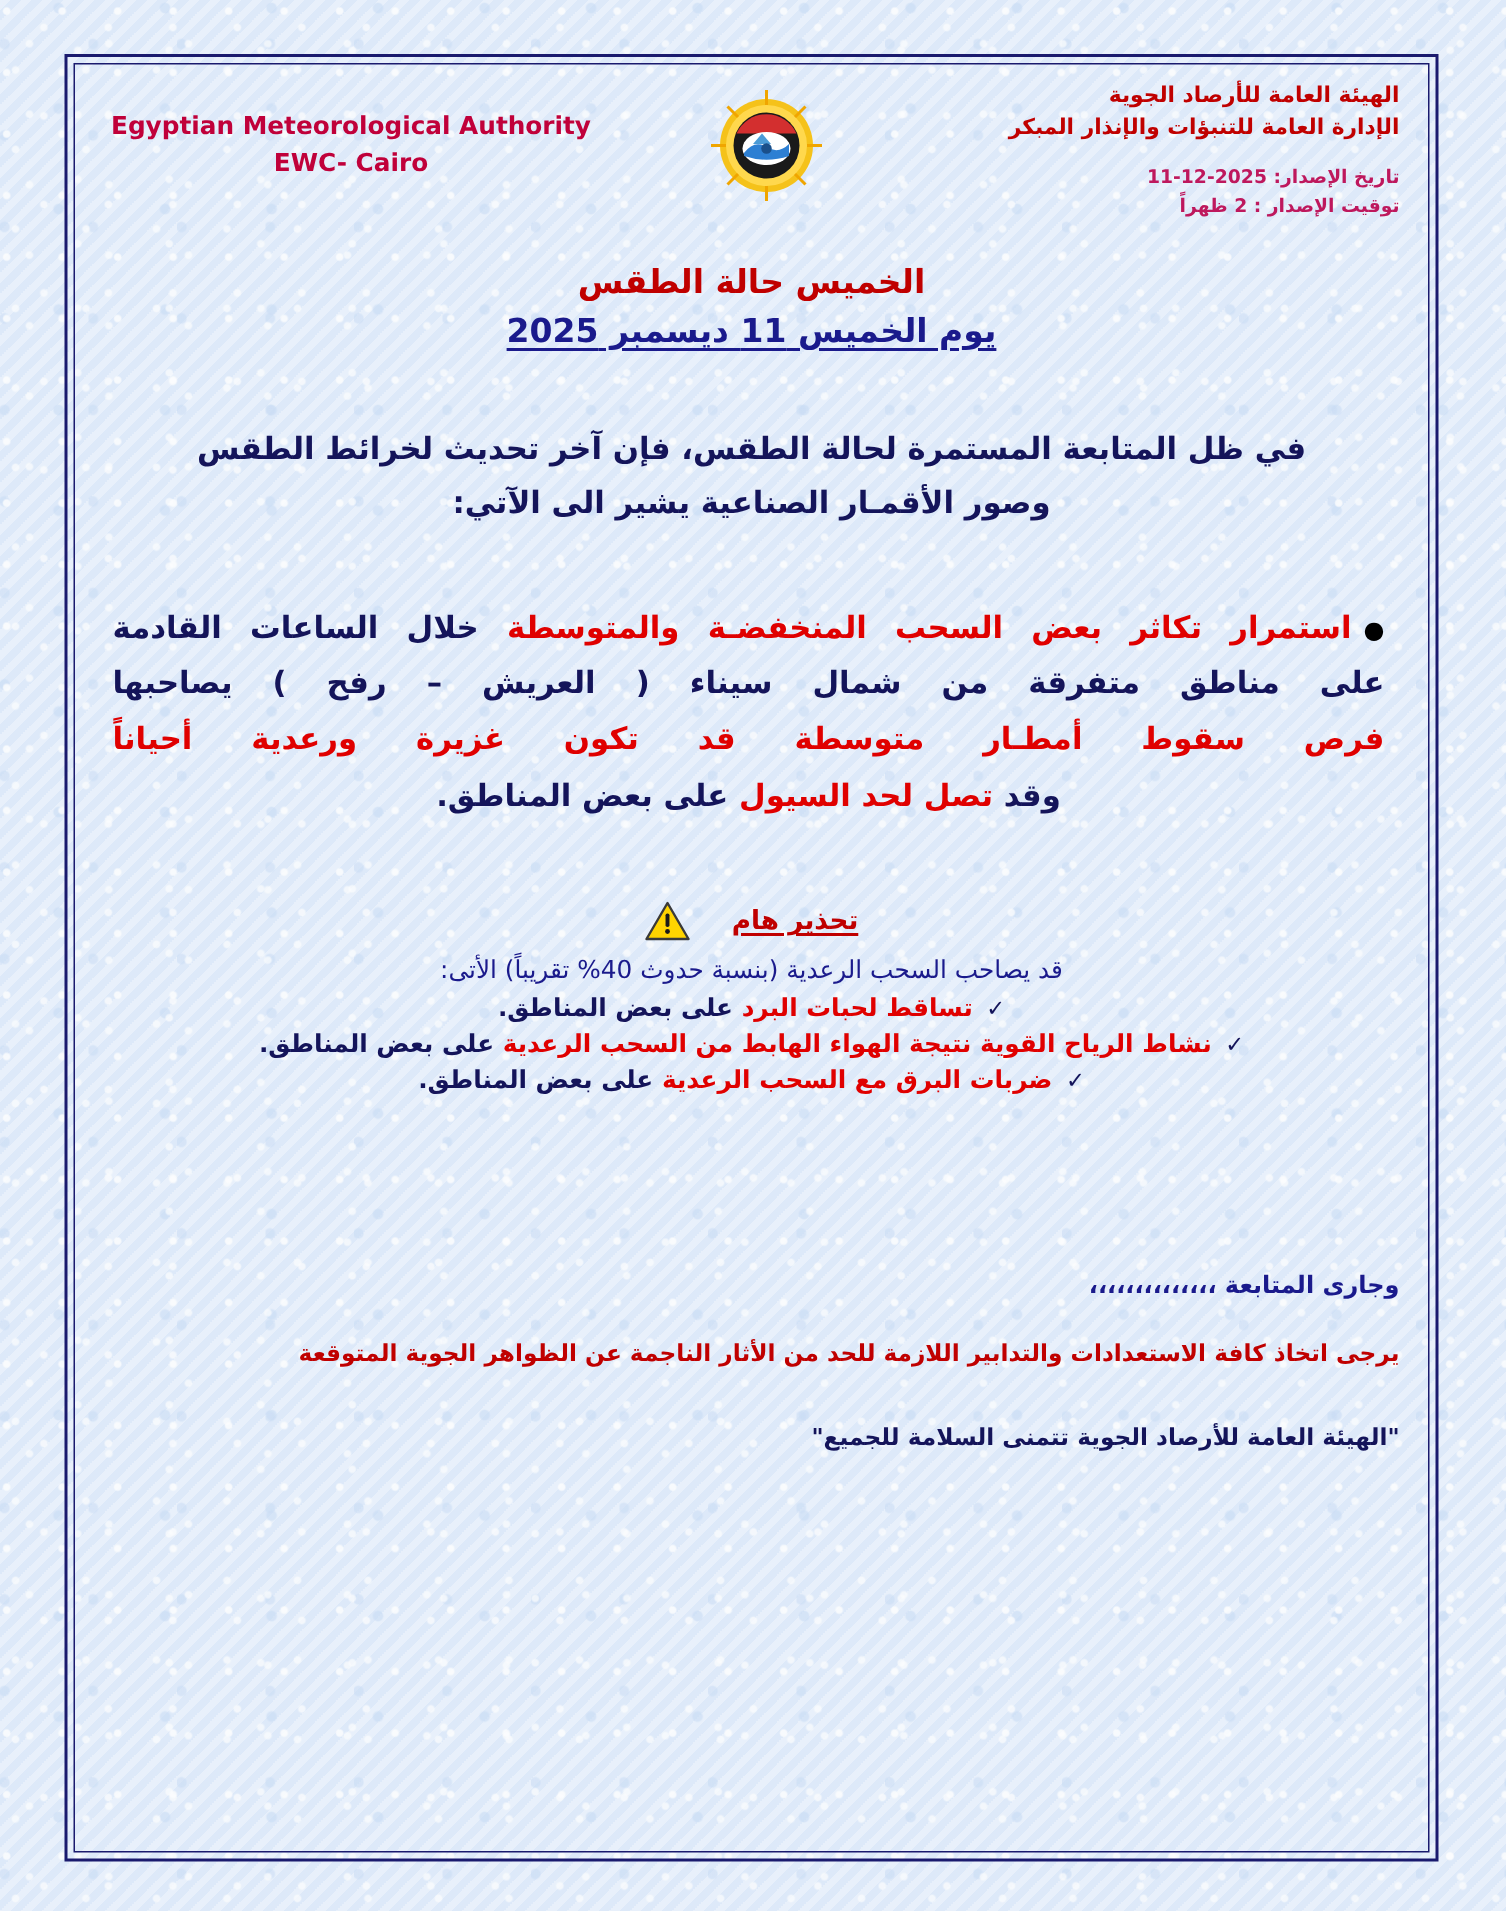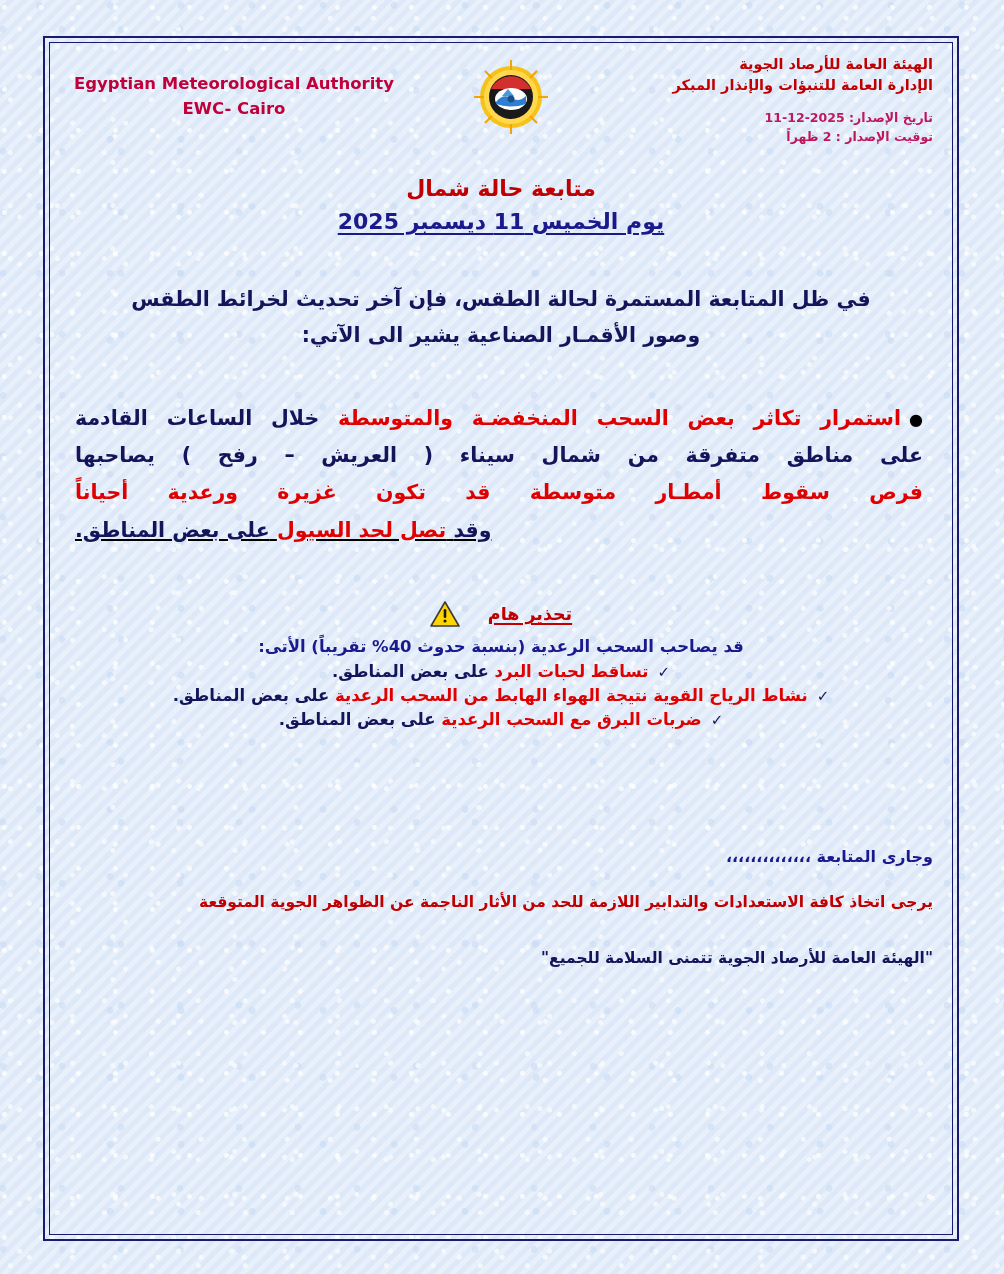--- a/index.html
+++ b/index.html
@@ -68,32 +68,32 @@
   .intro{margin:48px 6px 0 6px;color:#14145a;font-weight:bold;font-size:20.5px;
     line-height:1.75;text-align:justify;text-align-last:center;}
   .intro .l2{display:block;text-align:center;}
 
   
   .bullet-block{margin:46px 10px 0 6px;font-weight:bold;font-size:20.5px;line-height:1.82;}
   .bullet-line{display:flex;direction:rtl;align-items:baseline;gap:8px;}
   .bullet-dot{color:#000;font-size:16px;line-height:1;padding-top:10px;}
   .bl{display:block;}
   .bl.just{text-align:justify;text-align-last:justify;}
-  .bl.right{text-align:left;text-decoration:underline;}
+  .bl.right{text-align:center;}
   .red{color:#e00000;}
   .navy{color:#14145a;}
 
   
   .warn{margin-top:52px;text-align:center;}
   .warn-head{display:flex;justify-content:center;align-items:center;gap:28px;direction:rtl;}
   .warn-title{color:#c00000;font-weight:bold;font-size:17.5px;
     text-decoration:underline;text-underline-offset:3px;text-decoration-thickness:2px;}
   .tri{display:inline-block;width:30px;height:27px;position:relative;}
   .tri svg{display:block;}
-  .warn-sub{margin-top:9px;color:#1a1a8c;font-weight:bold;font-size:16.5px;text-align:center;}
+  .warn-sub{margin-top:9px;color:#1a1a8c;font-weight:normal;font-size:16.5px;text-align:center;}
   .warn-list{margin-top:6px;direction:rtl;display:flex;flex-direction:column;align-items:center;gap:5px;}
   .warn-item{display:flex;direction:rtl;align-items:baseline;gap:9px;font-weight:bold;font-size:16.5px;}
   .chk{color:#14145a;font-size:15px;}
 
   
   .footer{margin-top:118px;}
   .f1{color:#1a1a8c;font-weight:bold;font-size:16px;}
   .f2{margin-top:27px;color:#c00000;font-weight:bold;font-size:15.5px;}
   .f3{margin-top:38px;color:#14145a;font-weight:bold;font-size:15.5px;}
 </style>
@@ -148,21 +148,21 @@
       </svg>
     </div>
 
     <div class="hdr-en">
       <div>Egyptian Meteorological Authority</div>
       <div>EWC- Cairo</div>
     </div>
 
   </div>
 
-  <div class="title">متابعة حالة شمال</div>
+  <div class="title">الخميس حالة الطقس</div>
   <div class="subtitle">يوم الخميس 11 ديسمبر 2025</div>
 
   <div class="intro">
     <span>في ظل المتابعة المستمرة لحالة الطقس، فإن آخر تحديث لخرائط الطقس</span>
     <span class="l2">وصور الأقمـار الصناعية يشير الى الآتي:</span>
   </div>
 
   <div class="bullet-block">
     <div class="bullet-line">
       <span class="bullet-dot">●</span>

